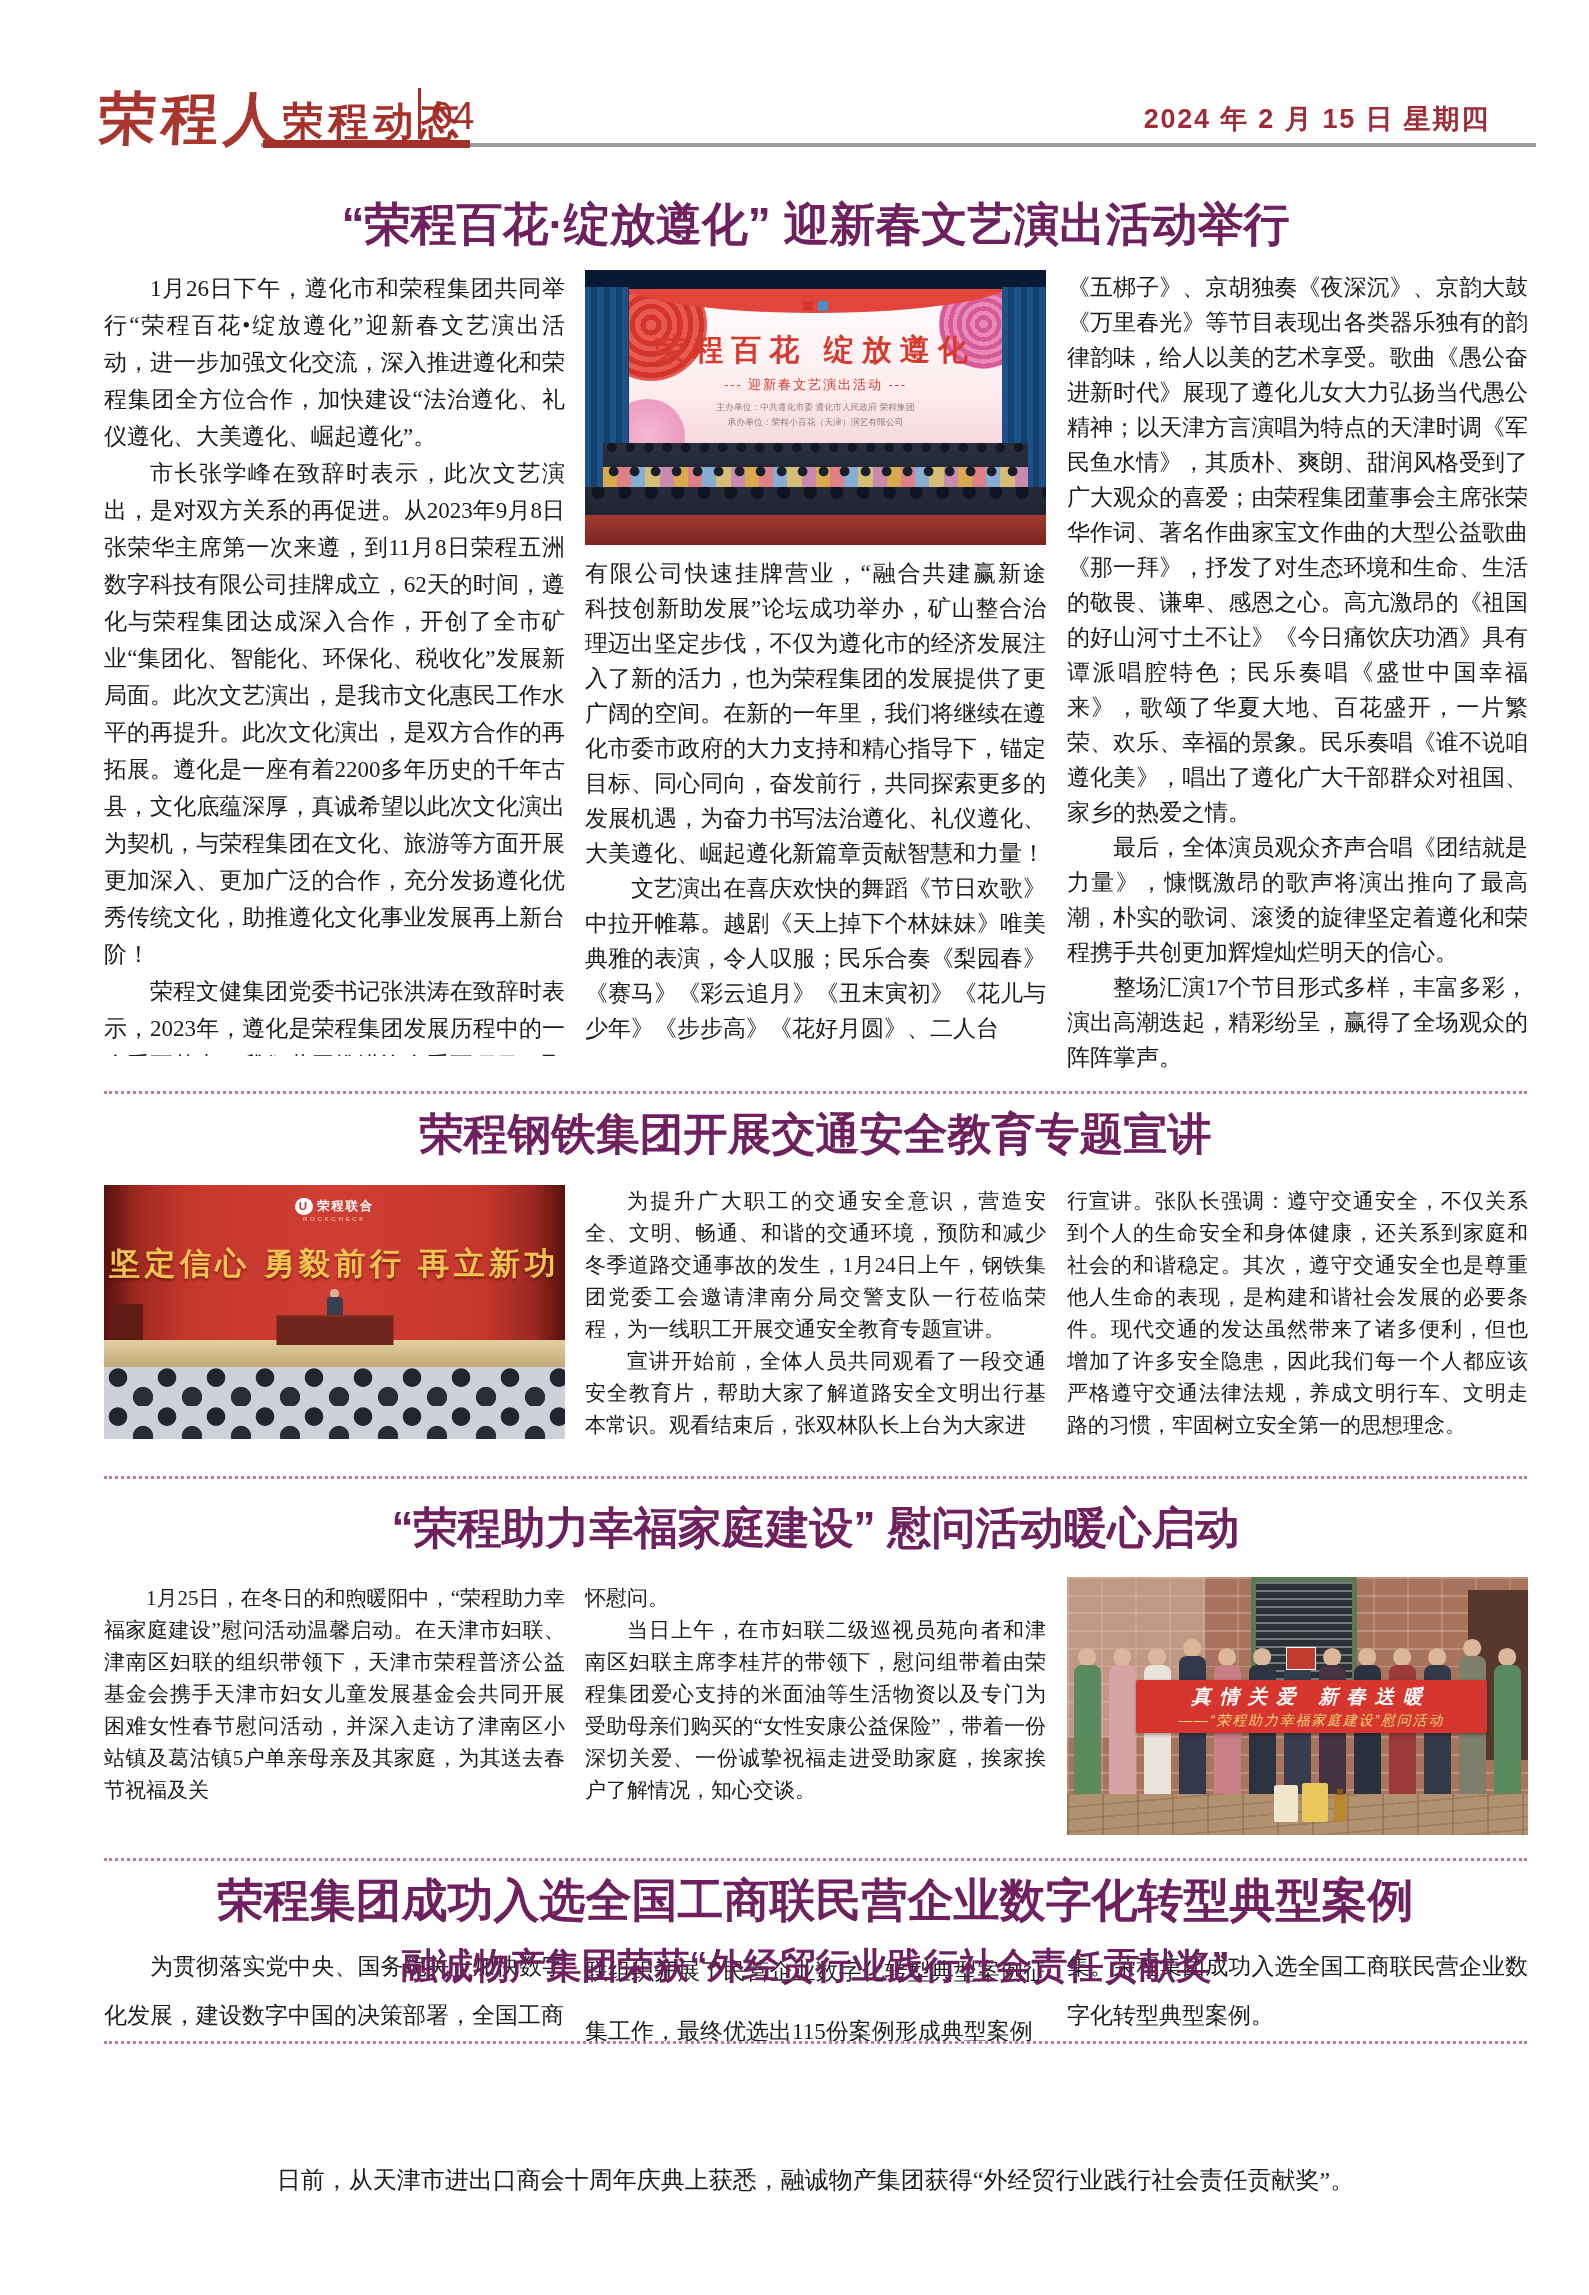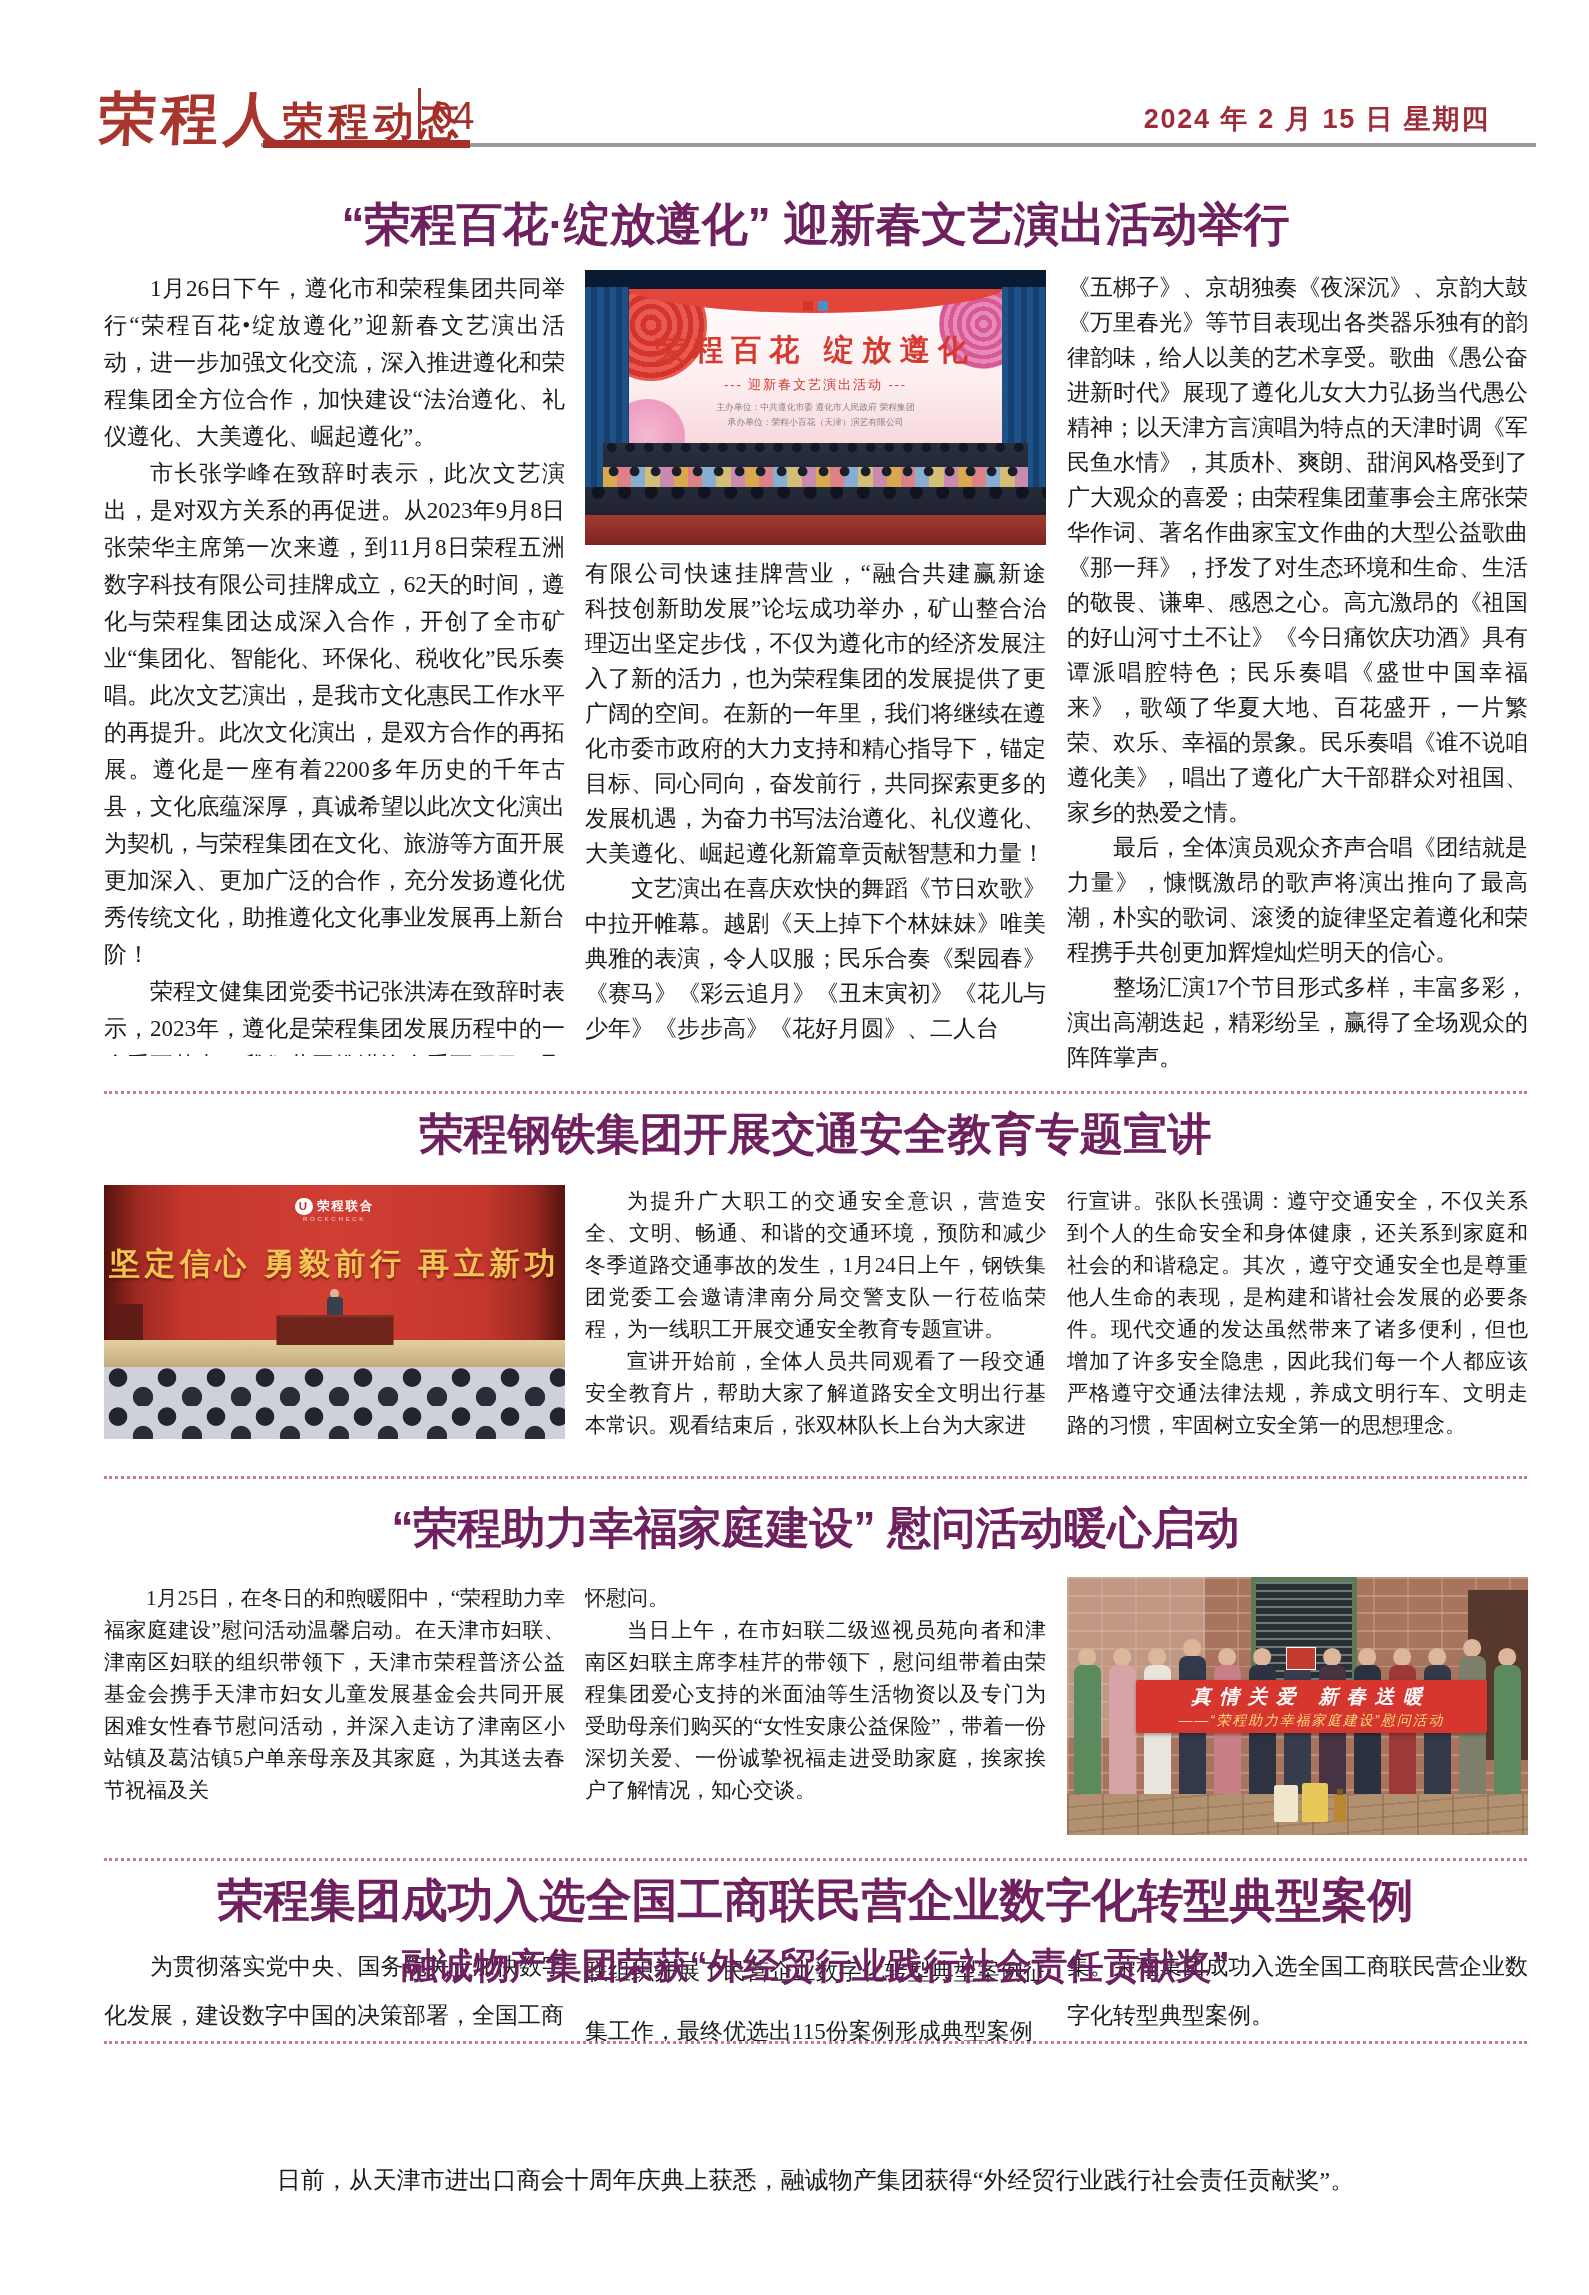--- a/index.html
+++ b/index.html
@@ -188,21 +188,21 @@
 <div class="abs head-sep"></div>
 <div class="abs page-num">04</div>
 <div class="abs head-date">2024 年 2 月 15 日  星期四</div>
 <div class="abs rule-gray"></div>
 <div class="abs rule-red"></div>
 
 <div class="headline h1">“荣程百花·绽放遵化” 迎新春文艺演出活动举行</div>
 
 <div class="col a1c1">
   <p>1月26日下午，遵化市和荣程集团共同举行“荣程百花•绽放遵化”迎新春文艺演出活动，进一步加强文化交流，深入推进遵化和荣程集团全方位合作，加快建设“法治遵化、礼仪遵化、大美遵化、崛起遵化”。</p>
-  <p>市长张学峰在致辞时表示，此次文艺演出，是对双方关系的再促进。从2023年9月8日张荣华主席第一次来遵，到11月8日荣程五洲数字科技有限公司挂牌成立，62天的时间，遵化与荣程集团达成深入合作，开创了全市矿业“集团化、智能化、环保化、税收化”民乐奏唱。此次文艺演出，是我市文化惠民工作水平的再提升。此次文化演出，是双方合作的再拓展。遵化是一座有着2200多年历史的千年古县，文化底蕴深厚，真诚希望以此次文化演出为契机，与荣程集团在文化、旅游等方面开展更加深入、更加广泛的合作，充分发扬遵化优秀传统文化，助推遵化文化事业发展再上新台阶！</p>
+  <p>市长张学峰在致辞时表示，此次文艺演出，是对双方关系的再促进。从2023年9月8日张荣华主席第一次来遵，到11月8日荣程五洲数字科技有限公司挂牌成立，62天的时间，遵化与荣程集团达成深入合作，开创了全市矿业“集团化、智能化、环保化、税收化”发展新局面。此次文艺演出，是我市文化惠民工作水平的再提升。此次文化演出，是双方合作的再拓展。遵化是一座有着2200多年历史的千年古县，文化底蕴深厚，真诚希望以此次文化演出为契机，与荣程集团在文化、旅游等方面开展更加深入、更加广泛的合作，充分发扬遵化优秀传统文化，助推遵化文化事业发展再上新台阶！</p>
   <p>荣程文健集团党委书记张洪涛在致辞时表示，2023年，遵化是荣程集团发展历程中的一个重要节点。我们共同推进许多重要项目，取得了显著的成果，携手铸就了政企合作、共谋发展的典范。其中荣程五洲（唐山）数字科技</p>
 </div>
 
 <div class="abs photo1">
   <div class="p1-top"></div>
   <div class="p1-curt p1-curtL"></div>
   <div class="p1-curt p1-curtR"></div>
   <div class="p1-screen">
     <div class="p1-fanL"></div>
     <div class="p1-fanR"></div>

